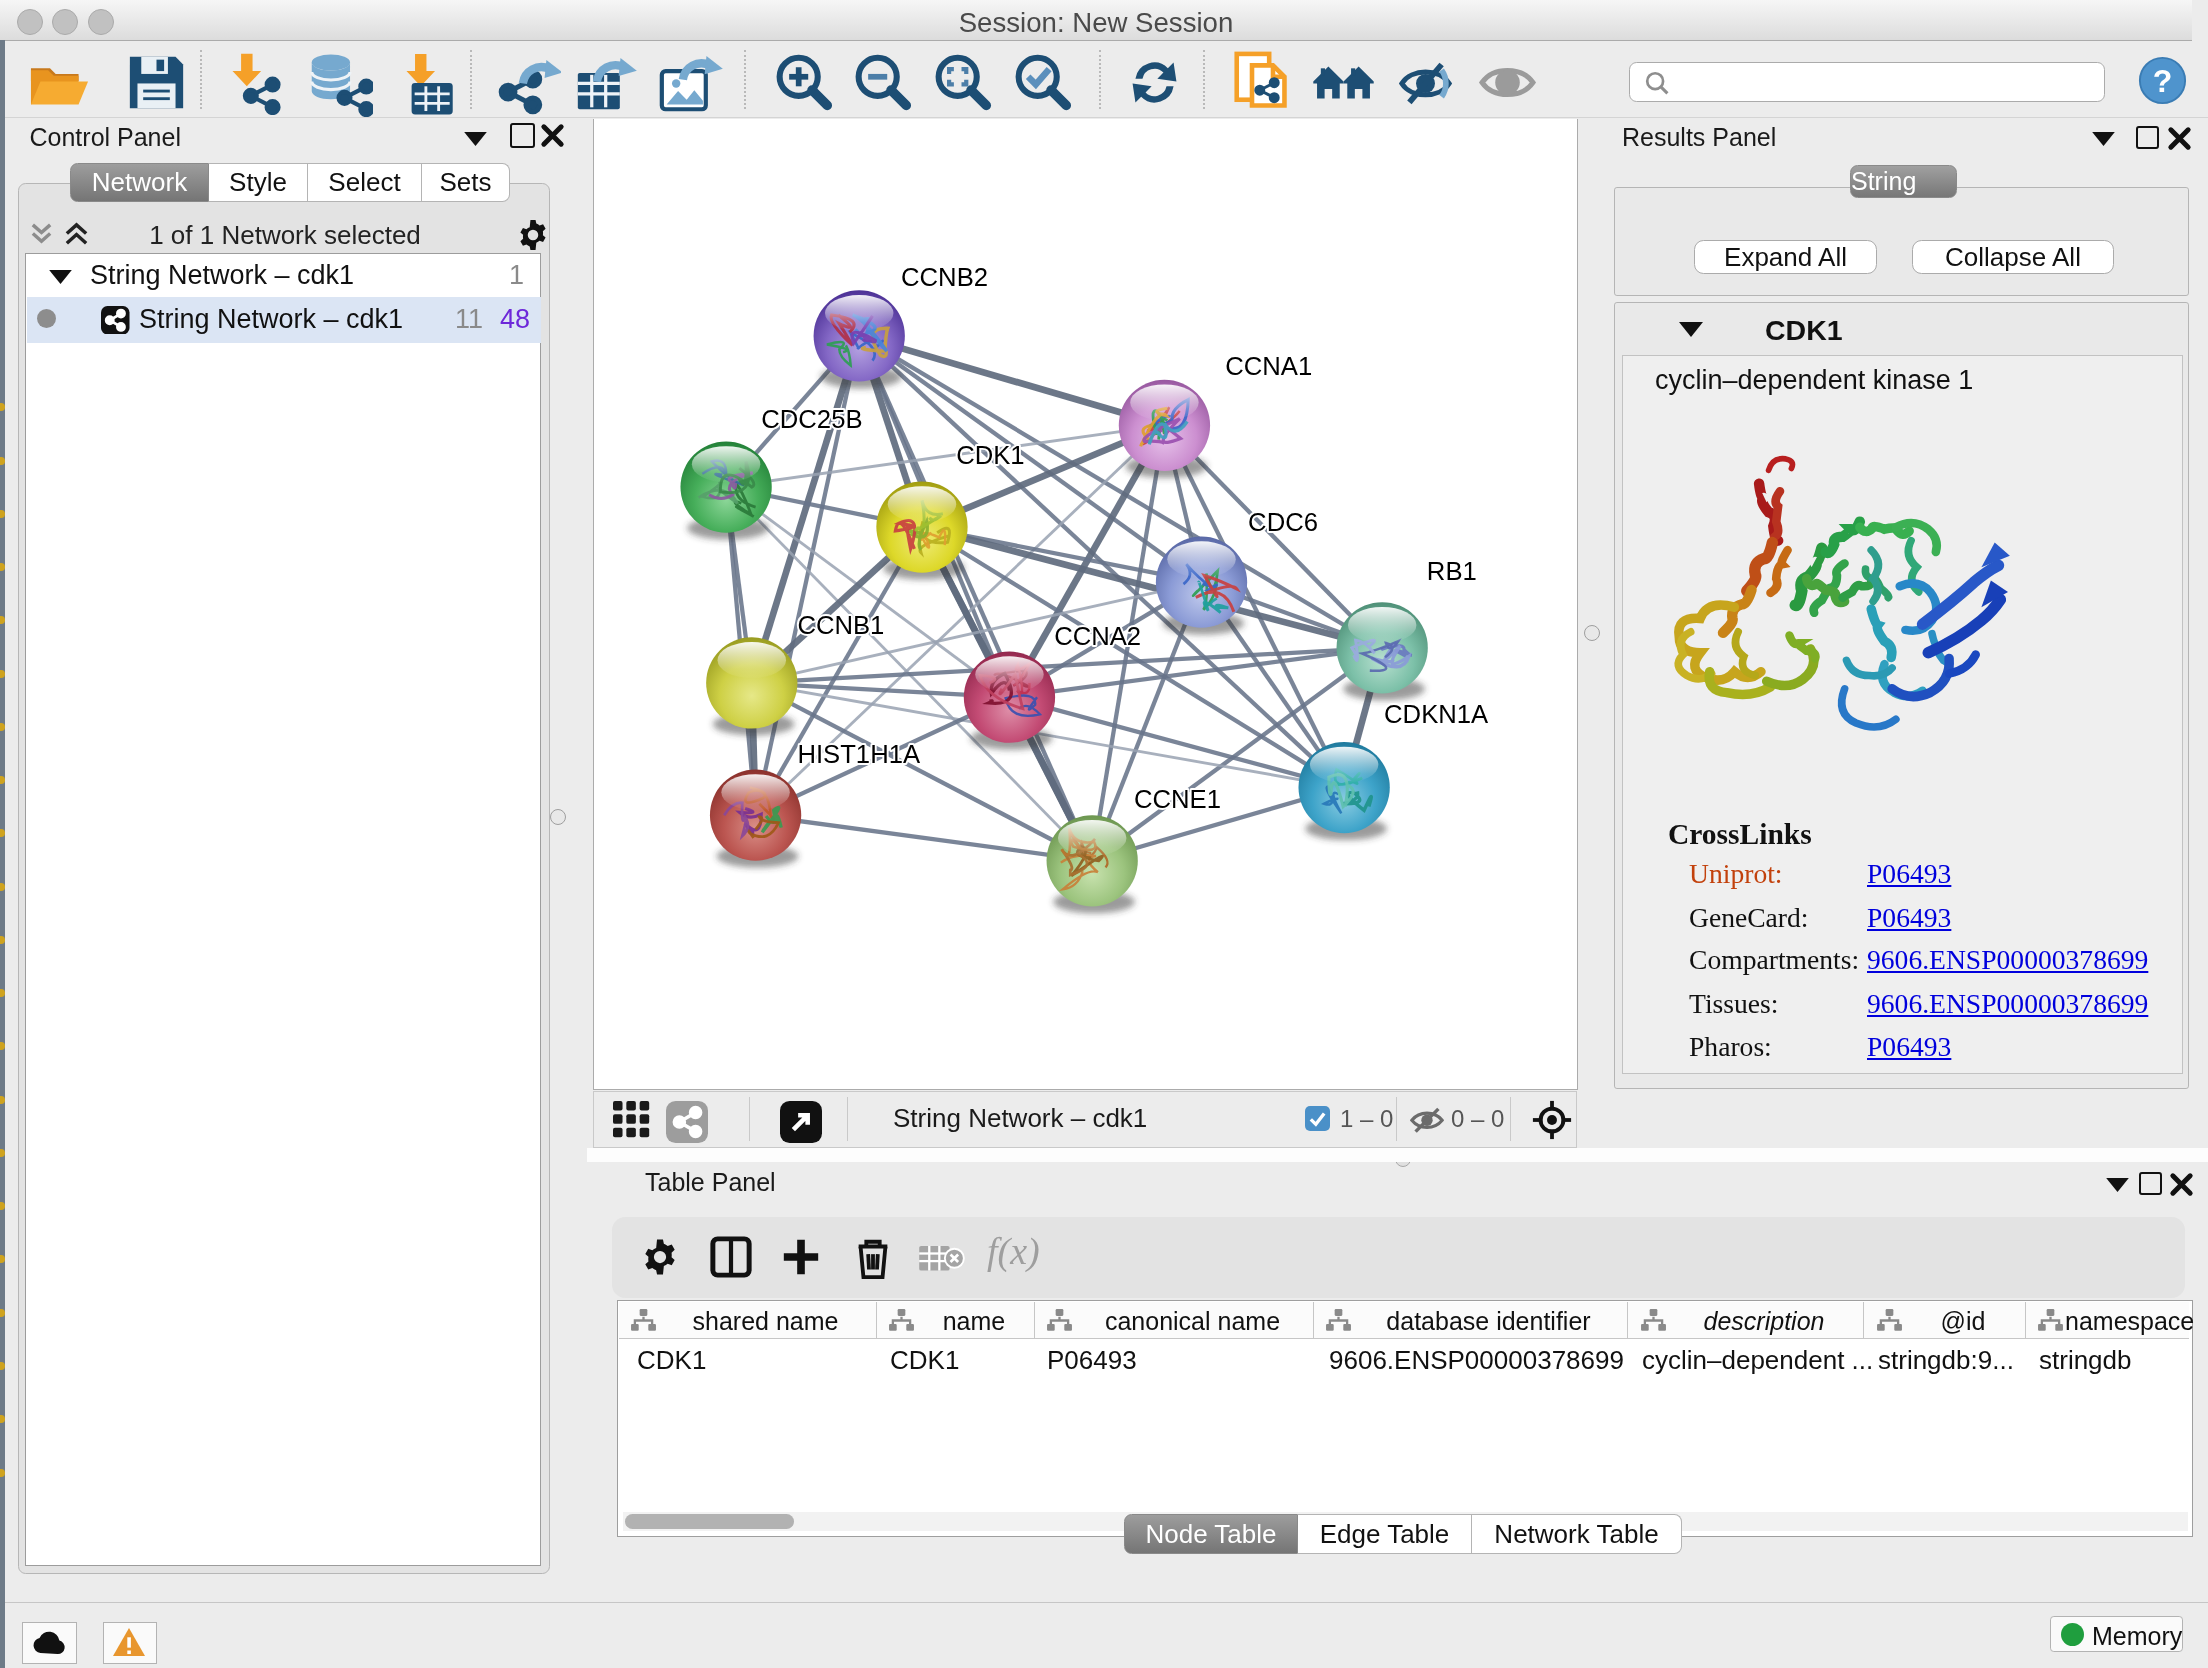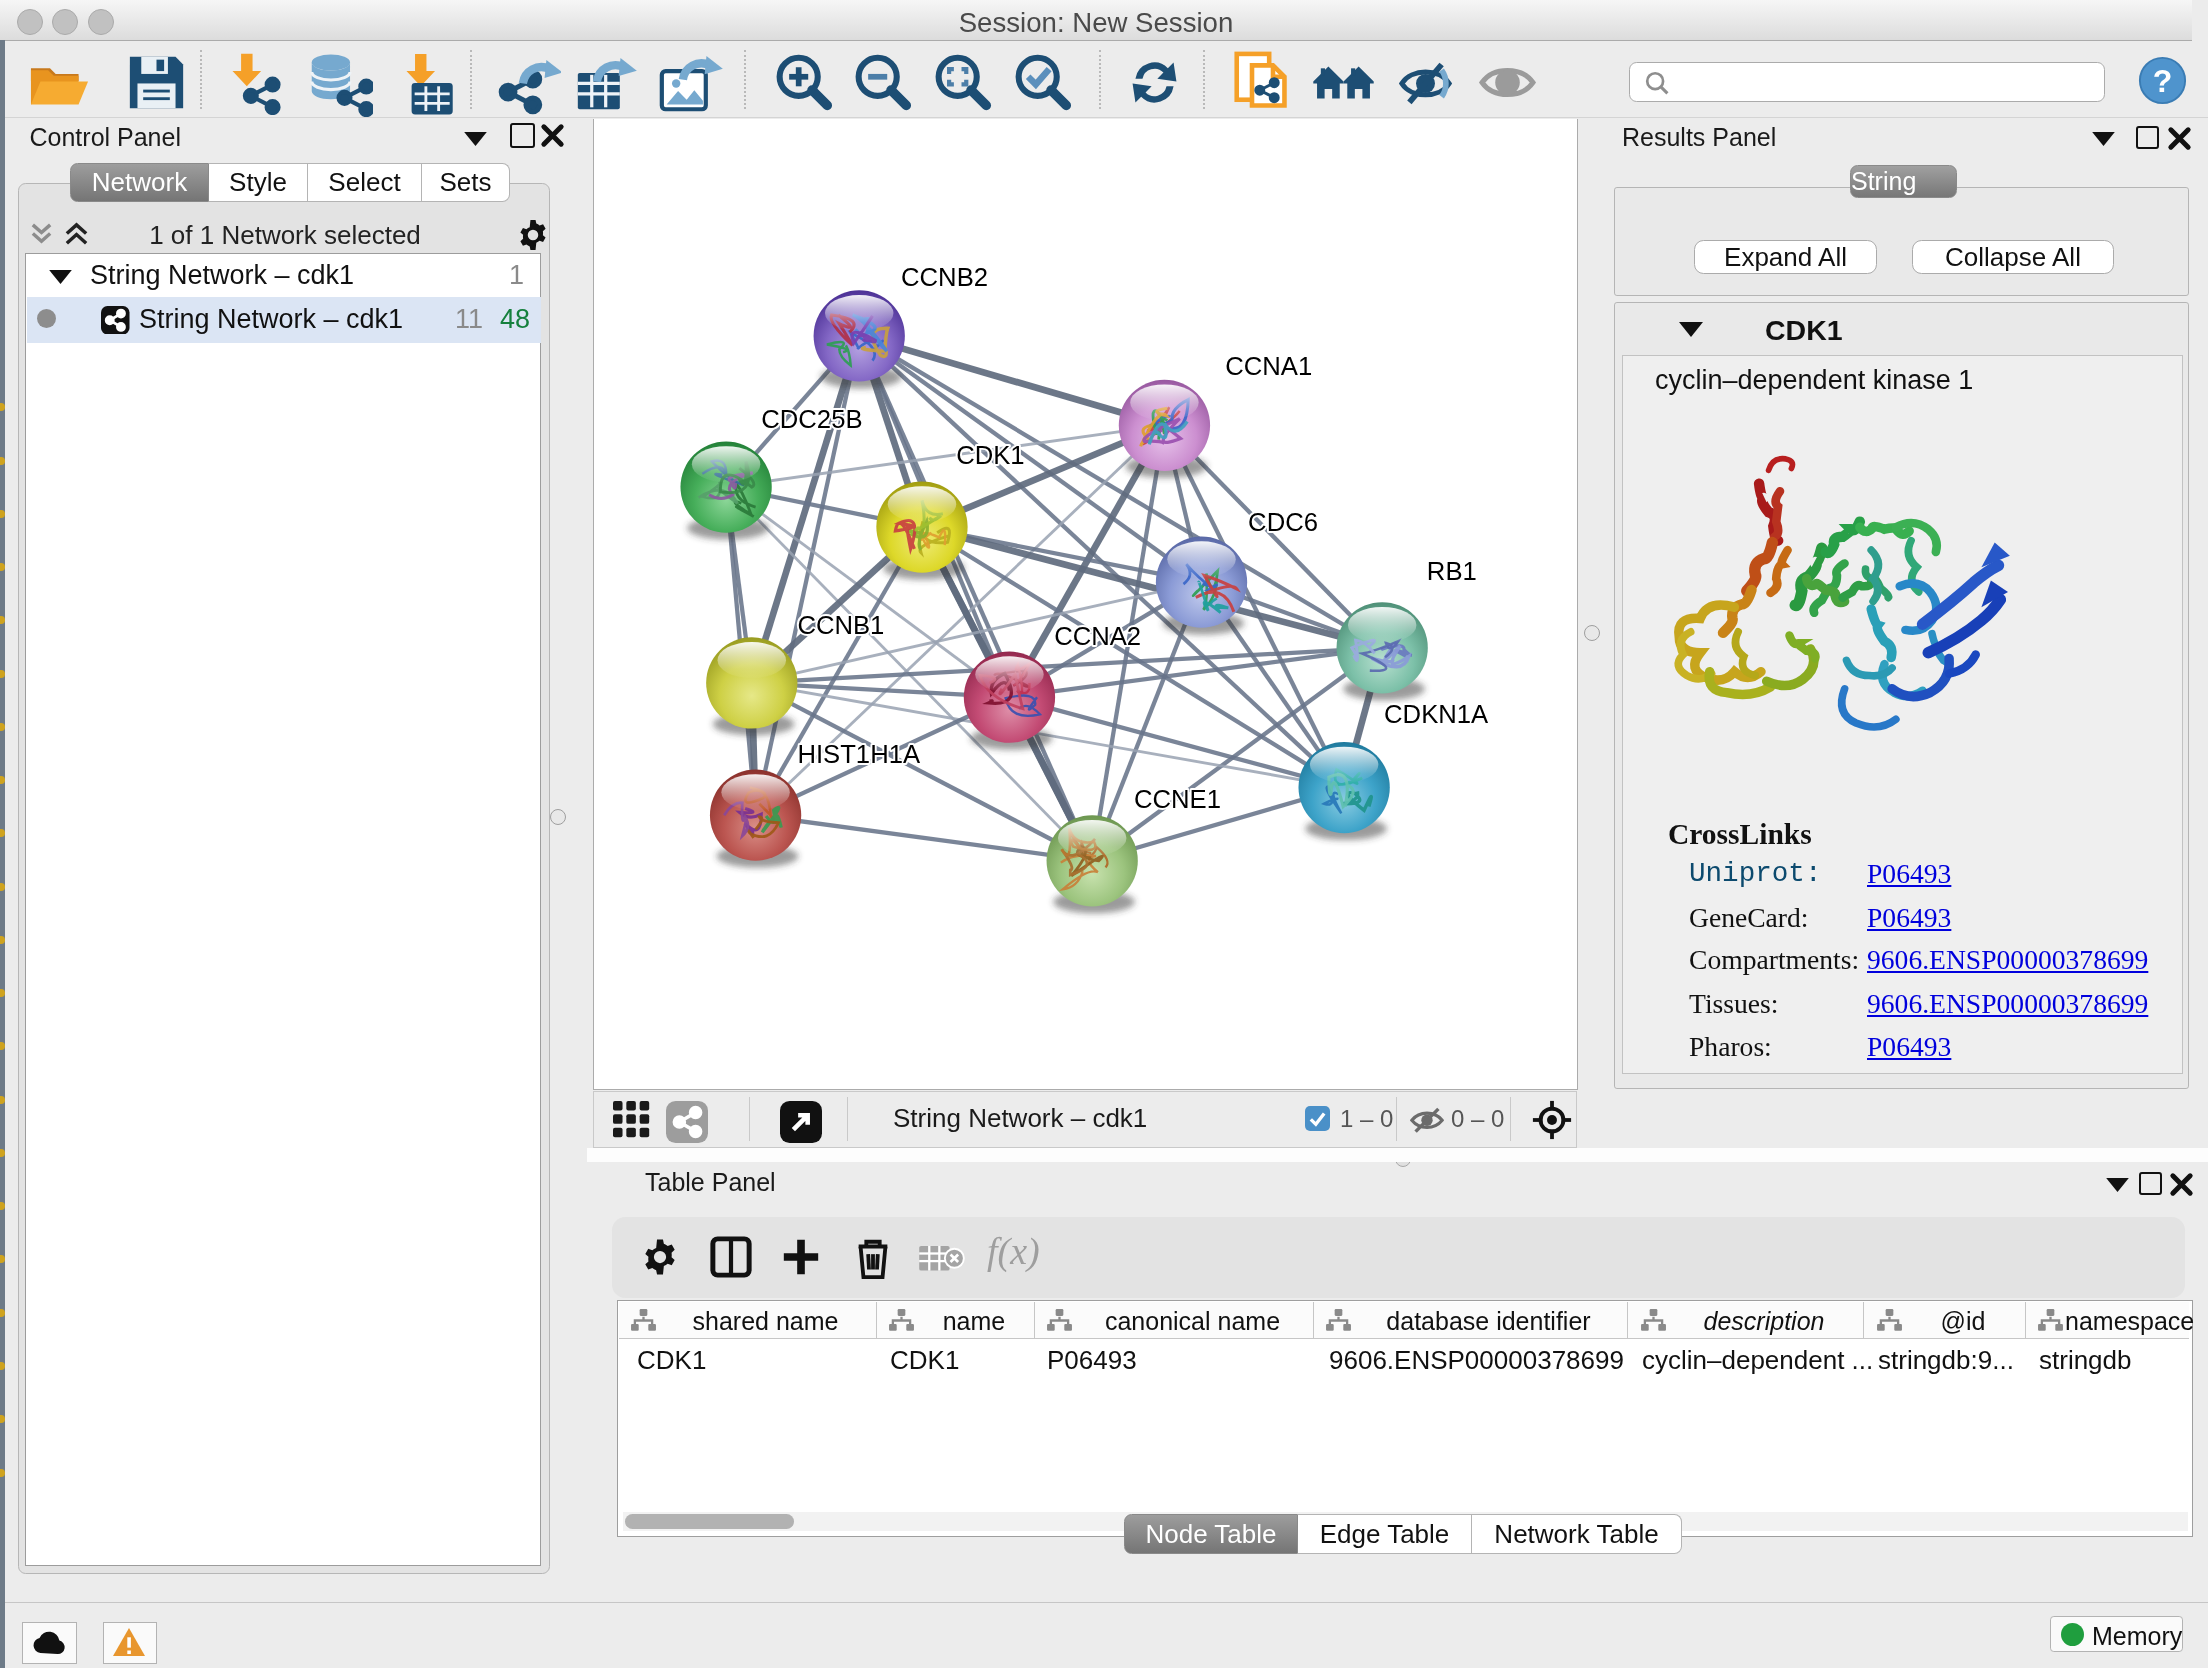--- a/index.html
+++ b/index.html
@@ -247,21 +247,21 @@
         <g stroke="#fff" stroke-width="1.4" fill="#fff">
           <line x1="4.6" y1="7.5" x2="10.5" y2="4"></line>
           <line x1="4.6" y1="7.5" x2="10.5" y2="11"></line>
           <circle cx="4.6" cy="7.5" r="1.9"></circle>
           <circle cx="10.5" cy="4" r="1.9"></circle>
           <circle cx="10.5" cy="11" r="1.9"></circle>
         </g>
       </svg>
      <span class="abs" style="left:112px;top:6.7px;">String Network – cdk1</span>
      <span class="abs" style="left:428px;top:6.7px;color:#8a8a8a;">11</span>
-     <span class="abs" style="left:473px;top:6.7px;color:#15803d;">48</span>
+     <span class="abs" style="left:473px;top:6.7px;color:#6d28d9;">48</span>
   </div>
   <div class="abs" style="left:550px;top:690px;width:14.3px;height:14.3px;border-radius:50%;background:#e8e8e8;border:1px solid #9e9e9e;"></div>
 </div>
 
 <div class="abs" style="left:593px;top:119px;width:983px;height:970px;background:#fff;border:1px solid #ababab;border-top:none;"></div>
 <svg class="abs" style="left:593px;top:119px" width="986" height="972" viewBox="623 125 1037 1022">
     <defs>
       <radialGradient id="gA" cx="0.5" cy="0.64" r="0.78">
         <stop offset="0" stop-color="#b3a0e0"></stop>
         <stop offset="0.45" stop-color="#8468c6"></stop>
@@ -589,21 +589,21 @@
       <path d="M318 250 q20 -4 28 -20" stroke="#1a48c0" stroke-width="9"></path>
       <path d="M 168 150 Q 170 160 178 156 Q 178 153 188 162 Q 201 164 198 168 Q 200 178 208 174" stroke="#49a33c" stroke-width="10"></path>
       <path d="M 206 170 Q 205 170 216 164 Q 221 154 226 158 Q 237 159 236 152" stroke="#2f9e46" stroke-width="9"></path>
       <path d="M 150 210 Q 154 221 159 218 Q 157 218 168 226 Q 179 227 177 234" stroke="#7fae24" stroke-width="9"></path>
       <path d="M 230 140 Q 229 149 238 150 Q 241 148 246 160 Q 256 168 254 170" stroke="#2fa06a" stroke-width="8"></path>
       <path d="M236 120 q14 14 2 30 q10 12 0 24" stroke="#2f9e8e" stroke-width="8"></path>
       <path d="M210 236 q6 16 24 16 q16 2 24 -8" stroke="#2b9ab4" stroke-width="8"></path>
     </g>
   </svg>
 <div class="abs" style="left:1668px;top:818px;font-family:'Liberation Serif',serif;font-size:29.5px;font-weight:bold;color:#111;">CrossLinks</div>
-<div class="abs" style="left:1689px;top:858px;font-family:Liberation Mono, monospace;font-size:27.6px;color:#0c4a6e;">Uniprot:</div>
+<div class="abs" style="left:1689px;top:858px;font-family:Liberation Serif, serif;font-size:27.6px;color:#c2410c;">Uniprot:</div>
 <div class="abs" style="left:1867px;top:858px;font-family:'Liberation Serif',serif;font-size:27.6px;color:#0000dd;text-decoration:underline;">P06493</div>
 <div class="abs" style="left:1689px;top:902px;font-family:Liberation Serif, serif;font-size:27.6px;color:#111;">GeneCard:</div>
 <div class="abs" style="left:1867px;top:902px;font-family:'Liberation Serif',serif;font-size:27.6px;color:#0000dd;text-decoration:underline;">P06493</div>
 <div class="abs" style="left:1689px;top:944px;font-family:'Liberation Serif',serif;font-size:27.6px;color:#111;">Compartments:</div>
 <div class="abs" style="left:1867px;top:944px;font-family:'Liberation Serif',serif;font-size:27.6px;color:#0000dd;text-decoration:underline;">9606.ENSP00000378699</div>
 <div class="abs" style="left:1689px;top:988px;font-family:'Liberation Serif',serif;font-size:27.6px;color:#111;">Tissues:</div>
 <div class="abs" style="left:1867px;top:988px;font-family:'Liberation Serif',serif;font-size:27.6px;color:#0000dd;text-decoration:underline;">9606.ENSP00000378699</div>
 <div class="abs" style="left:1689px;top:1031px;font-family:'Liberation Serif',serif;font-size:27.6px;color:#111;">Pharos:</div>
 <div class="abs" style="left:1867px;top:1031px;font-family:'Liberation Serif',serif;font-size:27.6px;color:#0000dd;text-decoration:underline;">P06493</div>
 <div class="abs" style="left:587px;top:1148px;width:1622px;height:14.3px;background:#fdfdfd;"></div>

